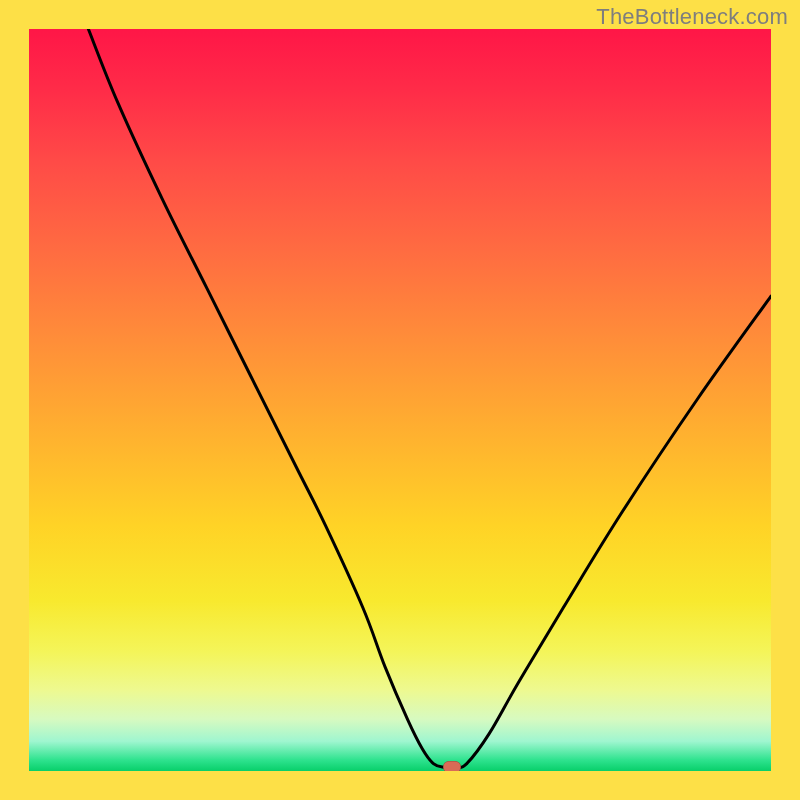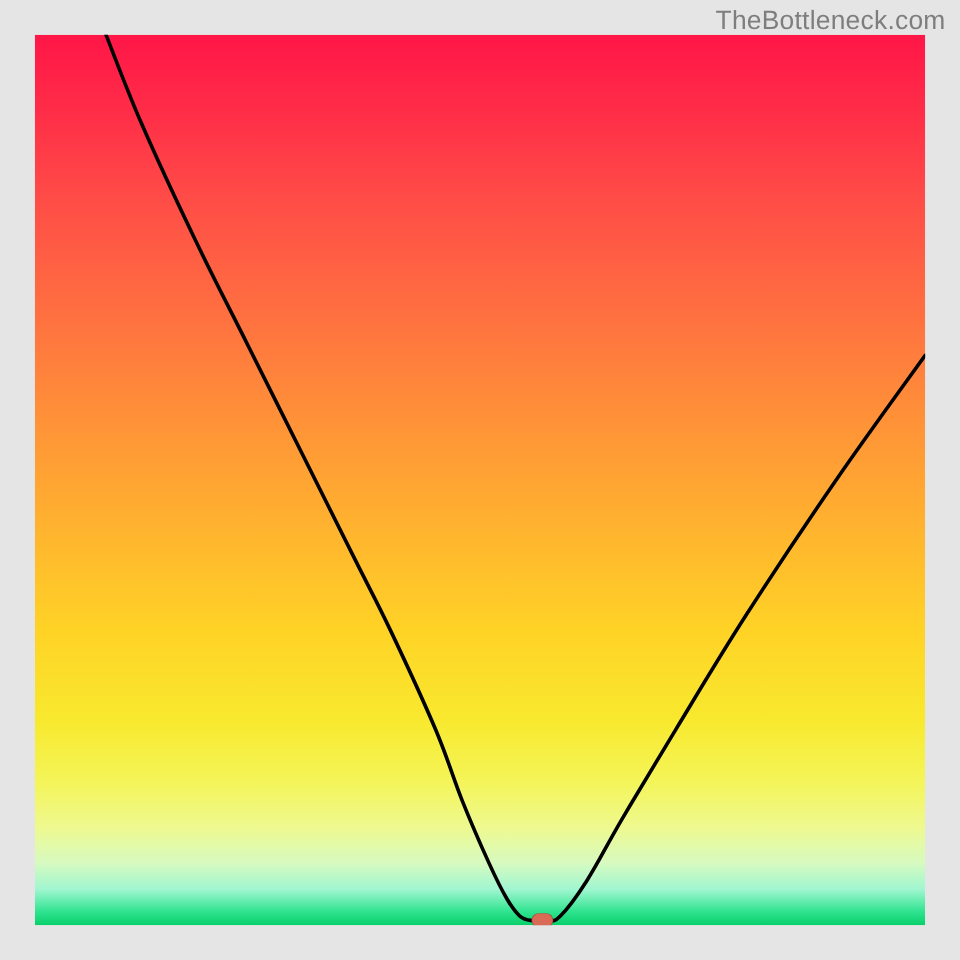--- a/index.html
+++ b/index.html
@@ -10,21 +10,21 @@
     background: #000;
     overflow: hidden;
     font-family: Arial, Helvetica, sans-serif;
   }
   .frame {
     position: absolute;
     left: 0;
     top: 0;
     width: 800px;
     height: 800px;
-    background: #e5e5e5;
+    background: #fde047;
   }
   .watermark {
     position: absolute;
     top: 4px;
     right: 12px;
     color: #7e7e7e;
     font-size: 22px;
     font-weight: 500;
     letter-spacing: 0.2px;
   }

